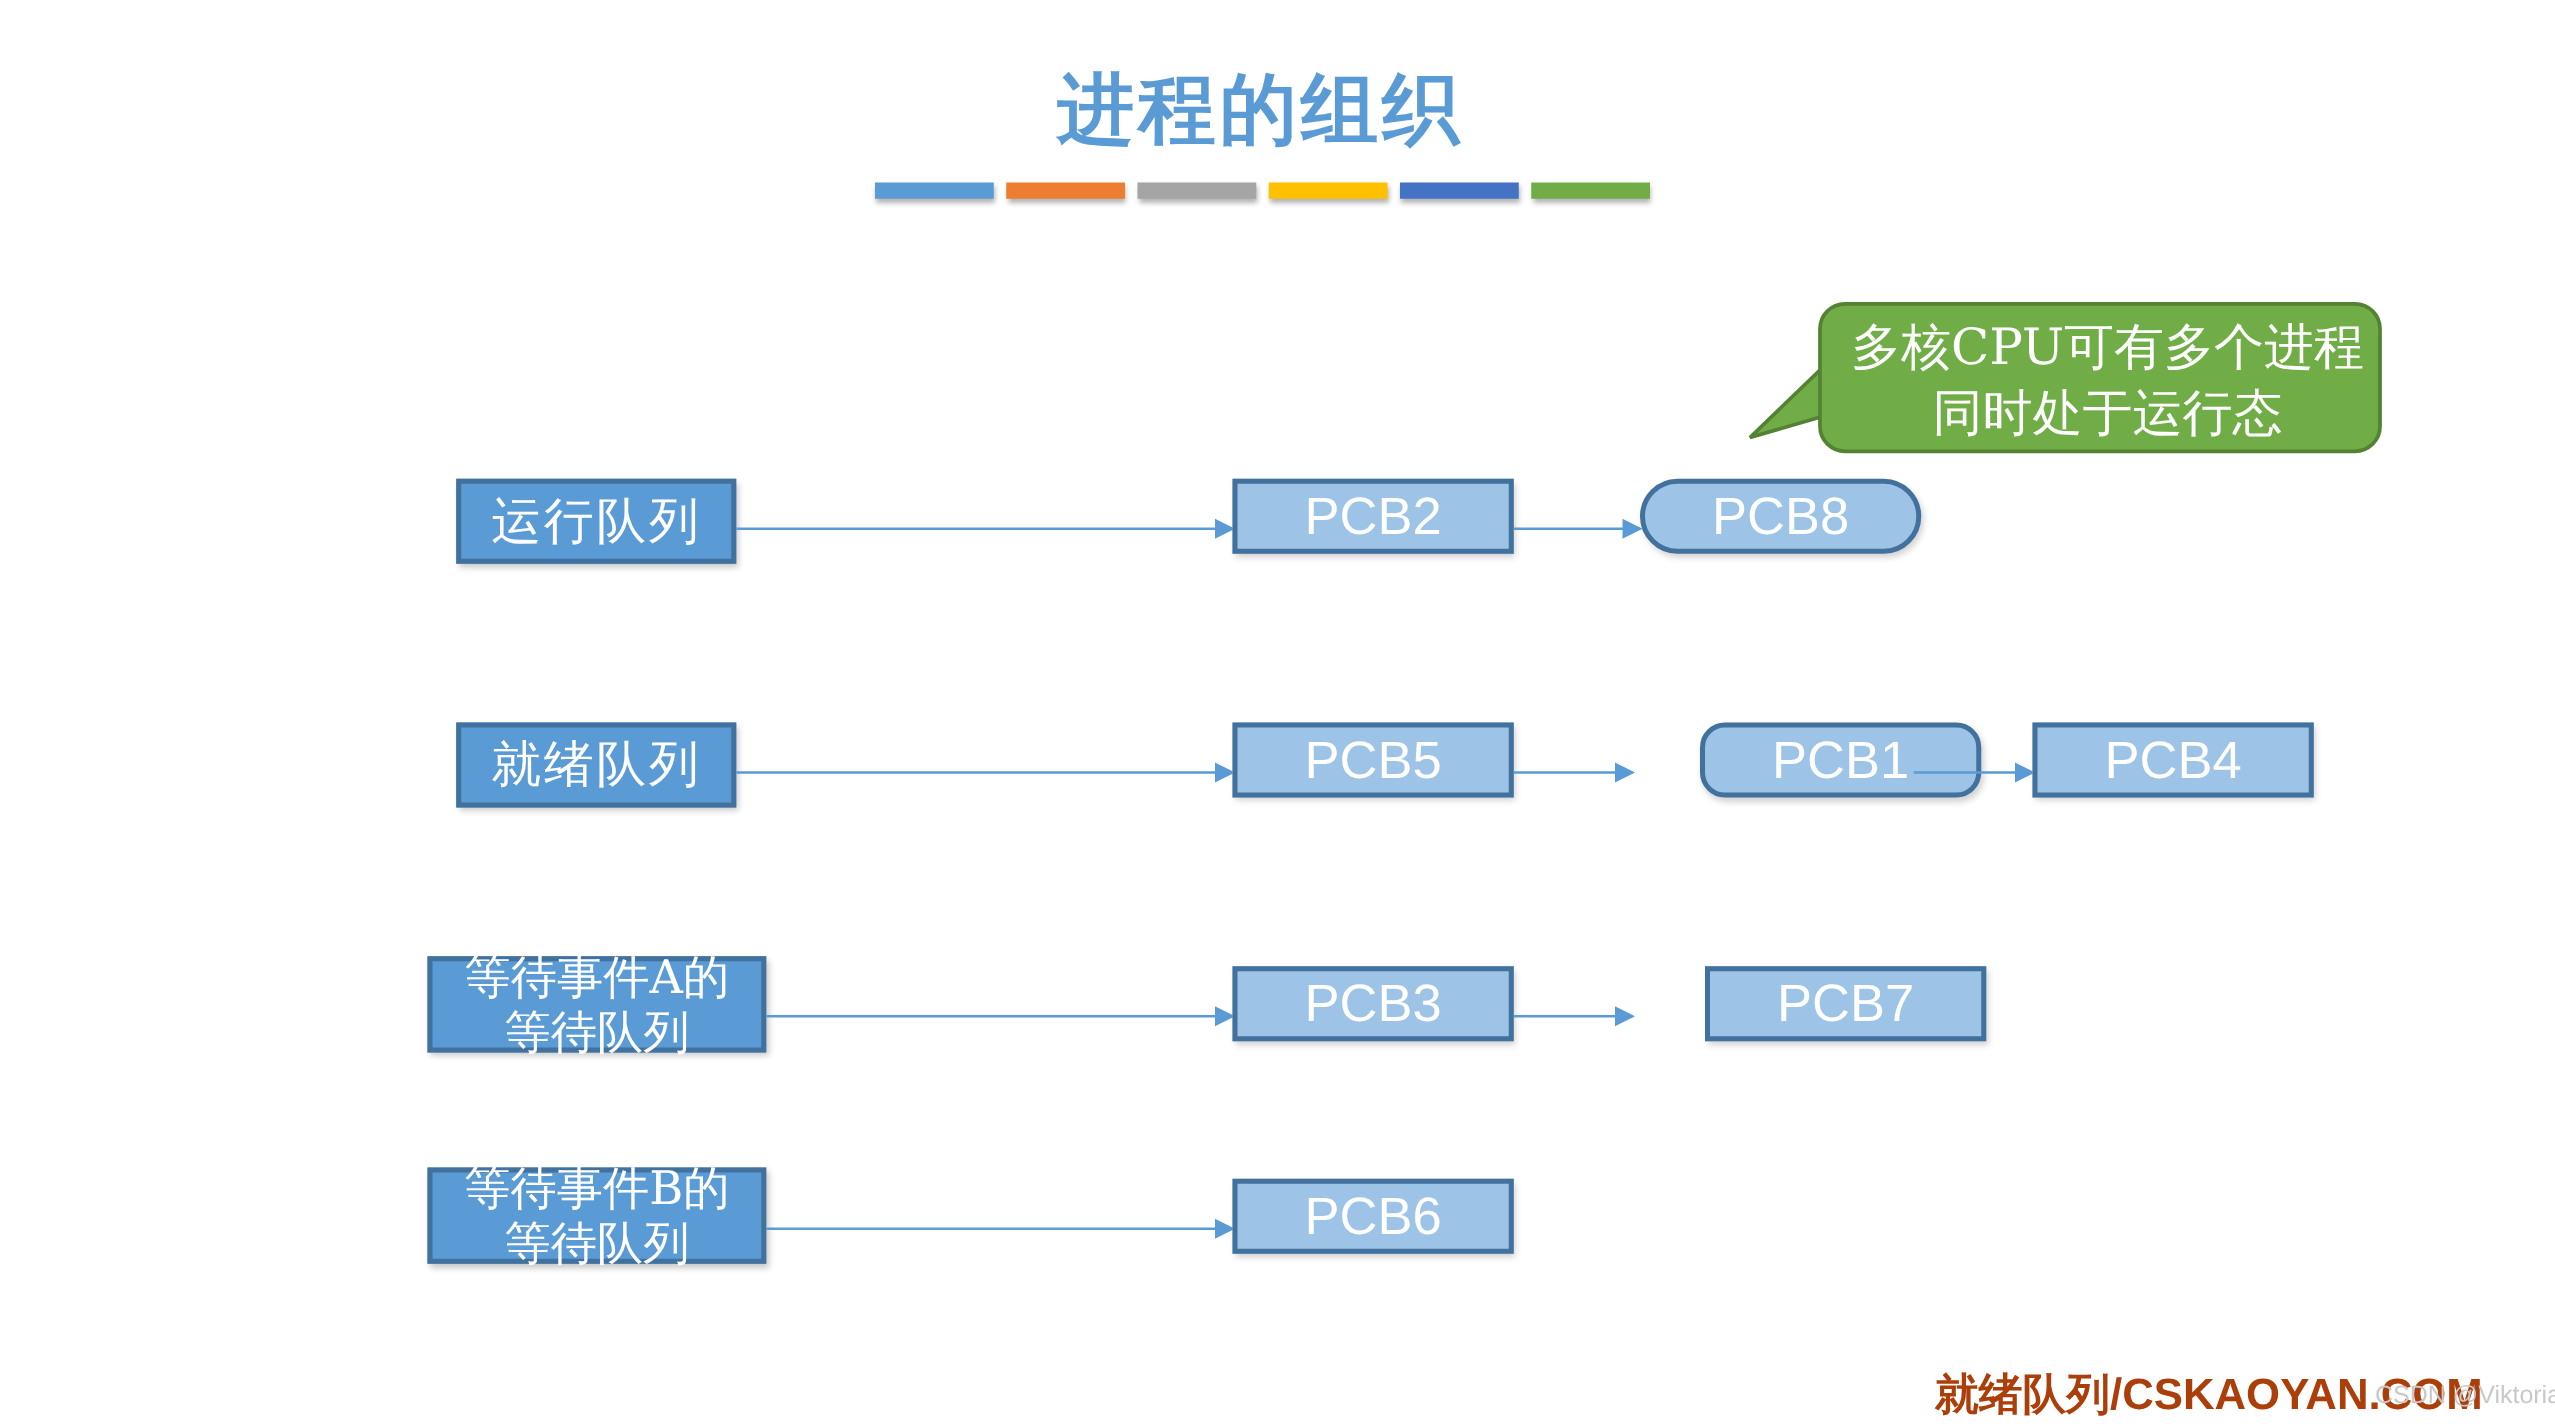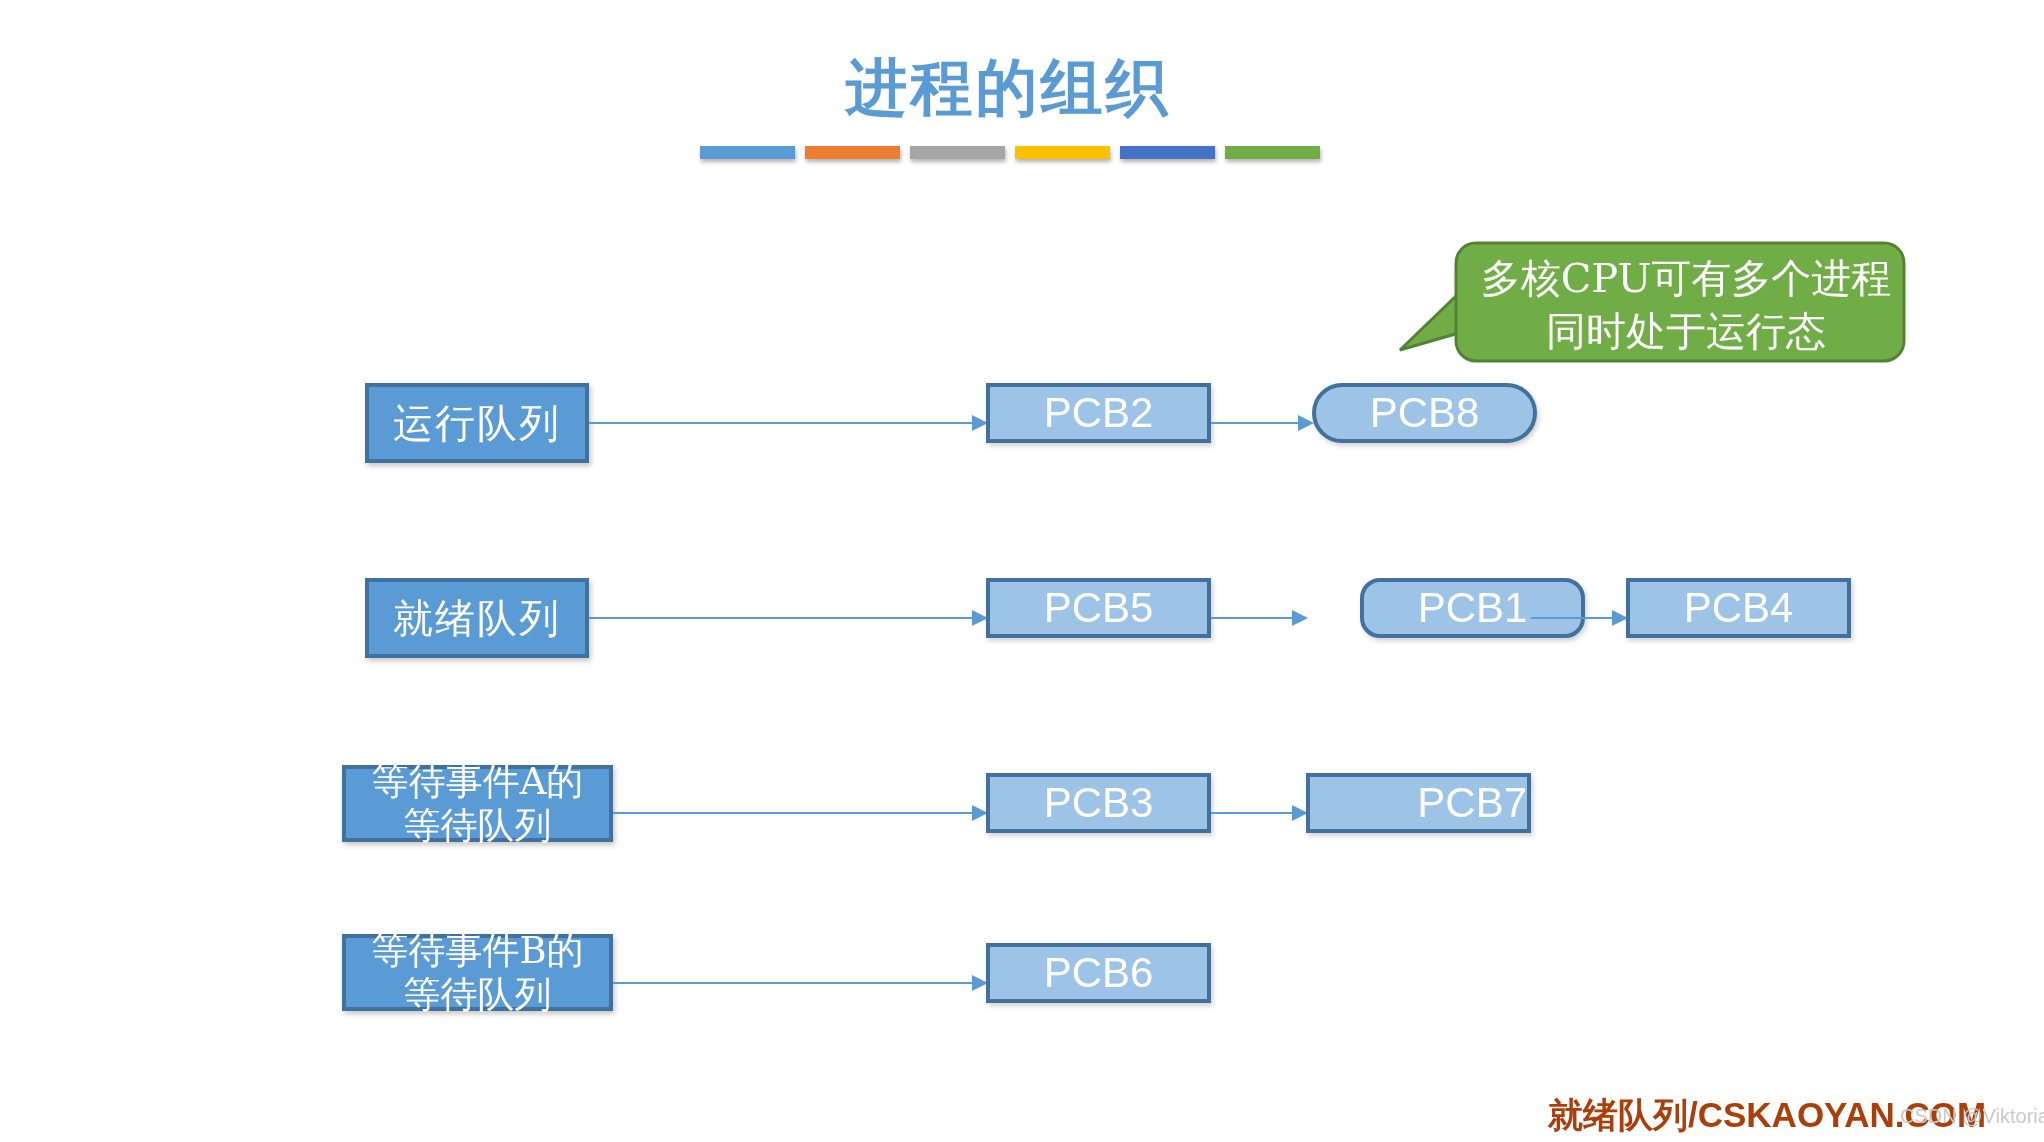--- a/index.html
+++ b/index.html
@@ -53,21 +53,21 @@
     font-size: 40px;
     line-height: 53px;
     color: var(--callout-text, #FFFFFF);
   }
   .bubble-text span { display: block; }
 
   
   .qbox {
     position: absolute;
     box-sizing: border-box;
-    width: 224px; height: 80px;
+    width: 224px; height: 68px;
     background: var(--queue-fill, #5B9BD5);
     border: 4px solid var(--queue-border, #41719C);
     box-shadow: 2px 3px 5px rgba(0,0,0,0.22);
     color: var(--queue-text, #FFFFFF);
     font-family: "DejaVu Serif", "Liberation Serif", serif;
     text-align: center;
     display: flex;
     flex-direction: column;
     justify-content: center;
   }
@@ -188,21 +188,21 @@
   <div>
     <div class="qbox two-line" style="left:342px; top:765px;">
       <span>等待事件A的</span>
       <span>等待队列</span>
     </div>
     <div class="arrow" style="left:613px; top:812px; width:373px;"></div>
     <div class="pcb" style="left:986px; top:773px;">
       <span>PCB3</span>
     </div>
     <div class="arrow" style="left:1211px; top:812px; width:95px;"></div>
-    <div class="pcb" style="left:1306px; top:773px;justify-content:flex-end;">
+    <div class="pcb" style="left:1364px; top:773px;">
       <span>PCB7</span>
     </div>
   </div>
 
   <div>
     <div class="qbox two-line" style="left:342px; top:934px;">
       <span>等待事件B的</span>
       <span>等待队列</span>
     </div>
     <div class="arrow" style="left:613px; top:982px; width:373px;"></div>

